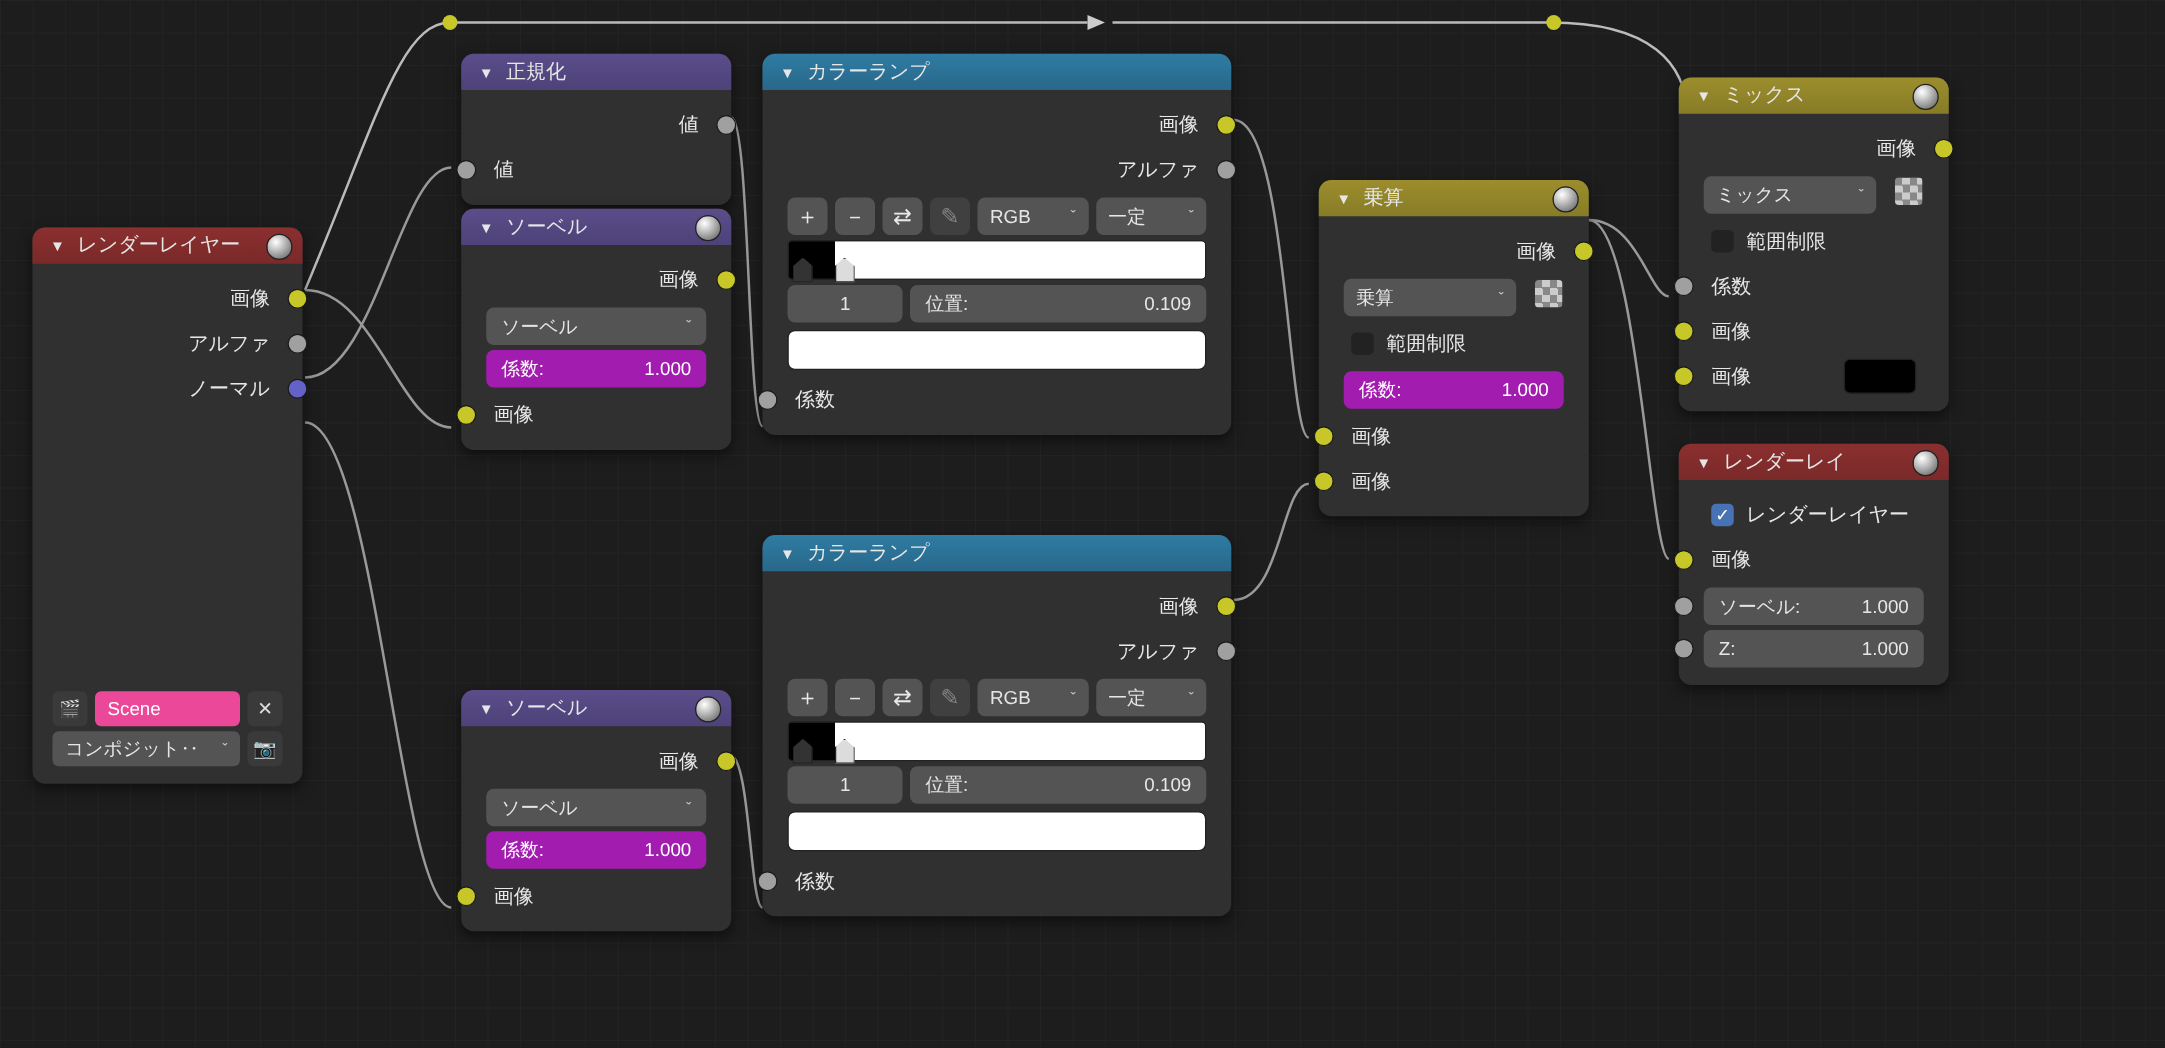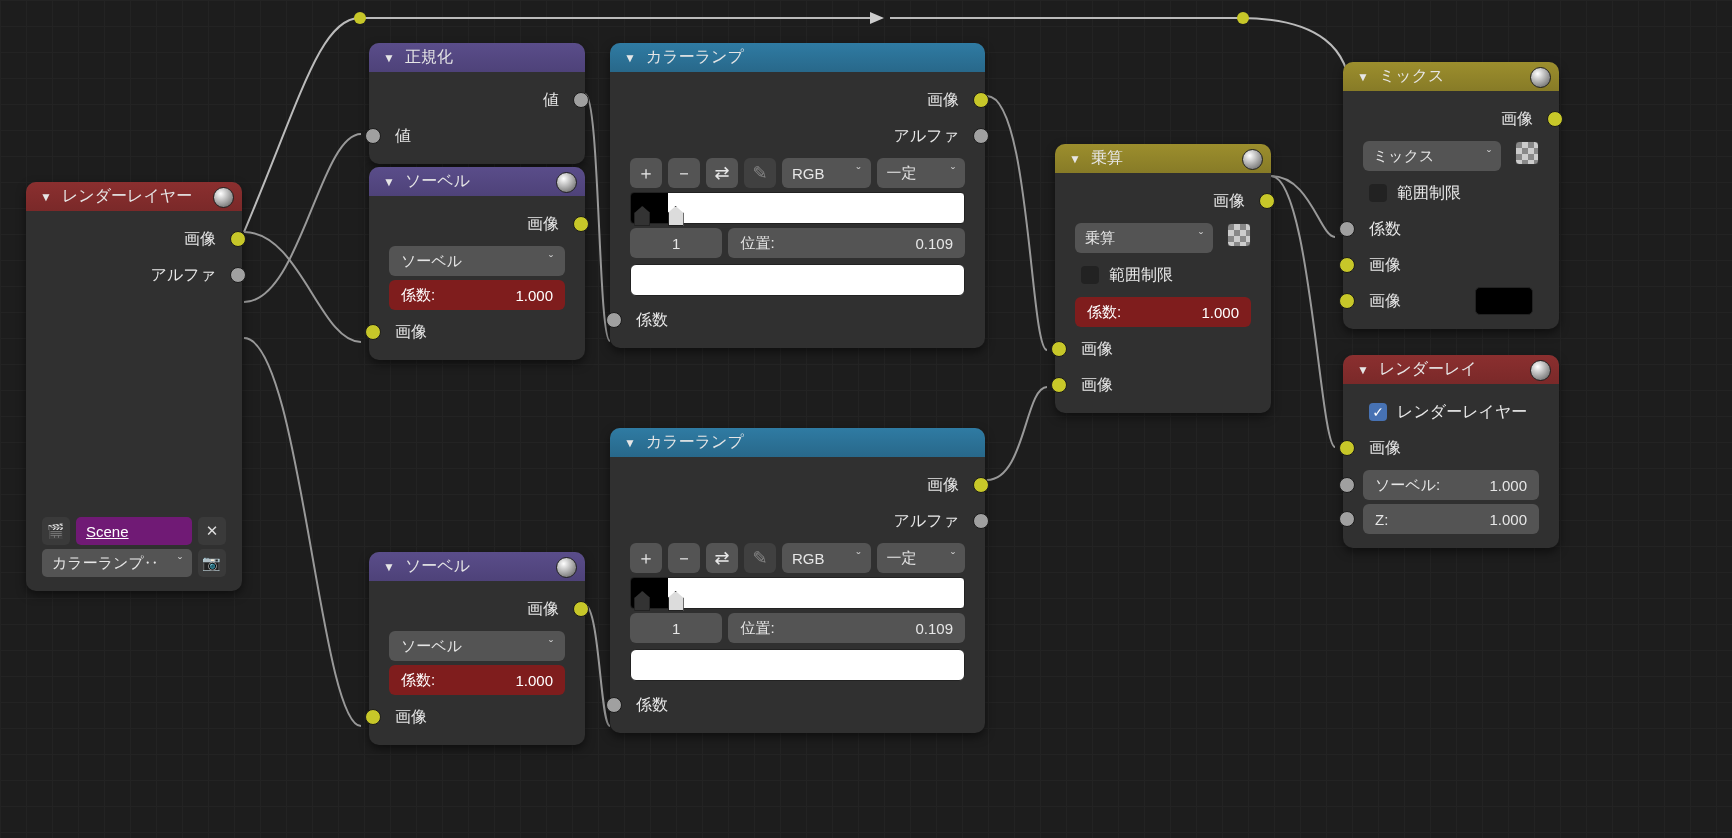--- a/index.html
+++ b/index.html
@@ -9,38 +9,38 @@
   .hdr { height:29px; border-radius:10px 10px 0 0; display:flex; align-items:center; padding:0 14px; font-size:16px; position:relative; }
   .hdr .tri { margin-right:10px; font-size:12px; }
   .sphere { position:absolute; right:8px; top:5px; width:19px; height:19px; border-radius:50%; background:radial-gradient(circle at 35% 30%,#fff,#bbb 40%,#555 100%); border:1px solid #222; }
   .body { padding:10px 4px; }
   .row { display:flex; align-items:center; height:36px; padding:0 22px; position:relative; font-size:16px; color:#e8e8e8; }
   .row.right { justify-content:flex-end; }
   .sock { position:absolute; width:14px; height:14px; border-radius:50%; border:1px solid #1a1a1a; }
   .sock.l { left:-8px; } .sock.r { right:-8px; }
   .s-yel{background:#c7c729;} .s-gry{background:#a0a0a0;} .s-pur{background:#6363c7;}
   .field { background:#545454; border-radius:6px; height:30px; display:flex; align-items:center; padding:0 12px; margin:4px 16px; font-size:15px; justify-content:space-between; cursor:pointer; }
-  .field.blue { background:#7f1d1d; color:#fff; }
+  .field.blue { background:#a21caf; color:#fff; }
   .chev { font-size:12px; opacity:.8; }
   .chk { width:18px;height:18px;border-radius:4px;background:#222;margin-right:10px;display:inline-flex;align-items:center;justify-content:center;color:#fff;font-size:14px; }
   .chk.on { background:#4772b3; }
   .splitrow { display:flex; gap:6px; margin:4px 16px; }
   .splitrow > div { flex:1; background:#545454; border-radius:6px; height:30px; display:flex; align-items:center; justify-content:center; font-size:15px; cursor:pointer; }
   .iconbtn { width:32px;height:30px;border-radius:6px;background:#545454;display:inline-flex;align-items:center;justify-content:center;color:#e8e8e8;font-size:18px;cursor:pointer; }
   .iconbtn.dis { opacity:.45; }
   .seg { flex:1;height:30px;background:#545454;border-radius:6px;display:flex;align-items:center;justify-content:space-between;padding:0 10px;font-size:15px;cursor:pointer; }
   .ramp { margin:3px 16px; height:30px; border-radius:4px; background:linear-gradient(90deg,#000 0%,#000 11%,#fff 11%,#fff 100%); position:relative; border:1px solid #222; }
   .ramp .mk { position:absolute;bottom:-3px;width:14px;height:18px;background:#dcdcdc;border:1px solid #222;clip-path:polygon(50% 0,100% 35%,100% 100%,0 100%,0 35%); }
   .swatch { margin:6px 16px; height:30px; border-radius:6px; background:#fff; border:1px solid #222; }
   .colbox { width:56px;height:26px;background:#000;border-radius:5px;border:1px solid #222;margin-left:10px; }
   .chkico { width:22px;height:22px;border-radius:4px;background:conic-gradient(#ccc 0 25%,#888 0 50%,#ccc 0 75%,#888 0);background-size:12px 12px;border:1px solid #333;margin-left:8px;cursor:pointer; }
   .scenefield { display:flex;align-items:center;margin:4px 12px;gap:6px; }
   .scenefield .ic{width:28px;height:28px;border-radius:5px;background:#3a3a3a;display:flex;align-items:center;justify-content:center;font-size:14px; }
   .scenefield .tx{flex:1;height:28px;border-radius:5px;display:flex;align-items:center;padding:0 10px;font-size:15px; }
-  .scenefield .tx.red{background:#701a75;color:#fff;text-decoration:underline;}
+  .scenefield .tx.red{background:#ec4899;color:#fff;}
   .scenefield .tx.gry{background:#545454;}
   .scenefield .btn{width:28px;height:28px;border-radius:5px;background:#3a3a3a;display:flex;align-items:center;justify-content:center;color:#ddd;cursor:pointer; }
   .h-red{background:linear-gradient(#8b2f2f,#7a2929);} .h-pur{background:linear-gradient(#5a4d8a,#4e4279);} .h-blu{background:linear-gradient(#2f7ba3,#28688a);} .h-yel{background:linear-gradient(#9c8e2d,#877b27);}
 </style>
 </head>
 <body>
 
 <svg class="wires">
   <defs>
       <marker id="ah" markerWidth="10" markerHeight="10" refX="5" refY="5" orient="auto">
@@ -83,29 +83,33 @@
     </div>
   <div class="body">
     <div class="row right">
         <span>画像</span>
         <span class="sock r s-yel"></span>
       </div>
     <div class="row right">
         <span>アルファ</span>
         <span class="sock r s-gry"></span>
       </div>
+    <div class="row right">
+        <span>ノーマル</span>
+        <span class="sock r s-pur"></span>
+      </div>
     <div style="height:220px"></div>
     <div class="scenefield">
       <div class="ic">🎬</div>
       <div class="tx red">Scene</div>
       <div class="btn">✕</div>
     </div>
     <div class="scenefield">
       <div class="tx gry">
-          <span>カラーランプ‥</span>
+          <span>コンポジット‥</span>
           <span class="chev" style="margin-left:auto">ˇ</span>
         </div>
       <div class="btn">📷</div>
     </div>
   </div>
 </div>
 
 <div class="node" style="left:369px;top:43px;width:216px;">
   <div class="hdr h-pur">
       <span class="tri">▼</span>

